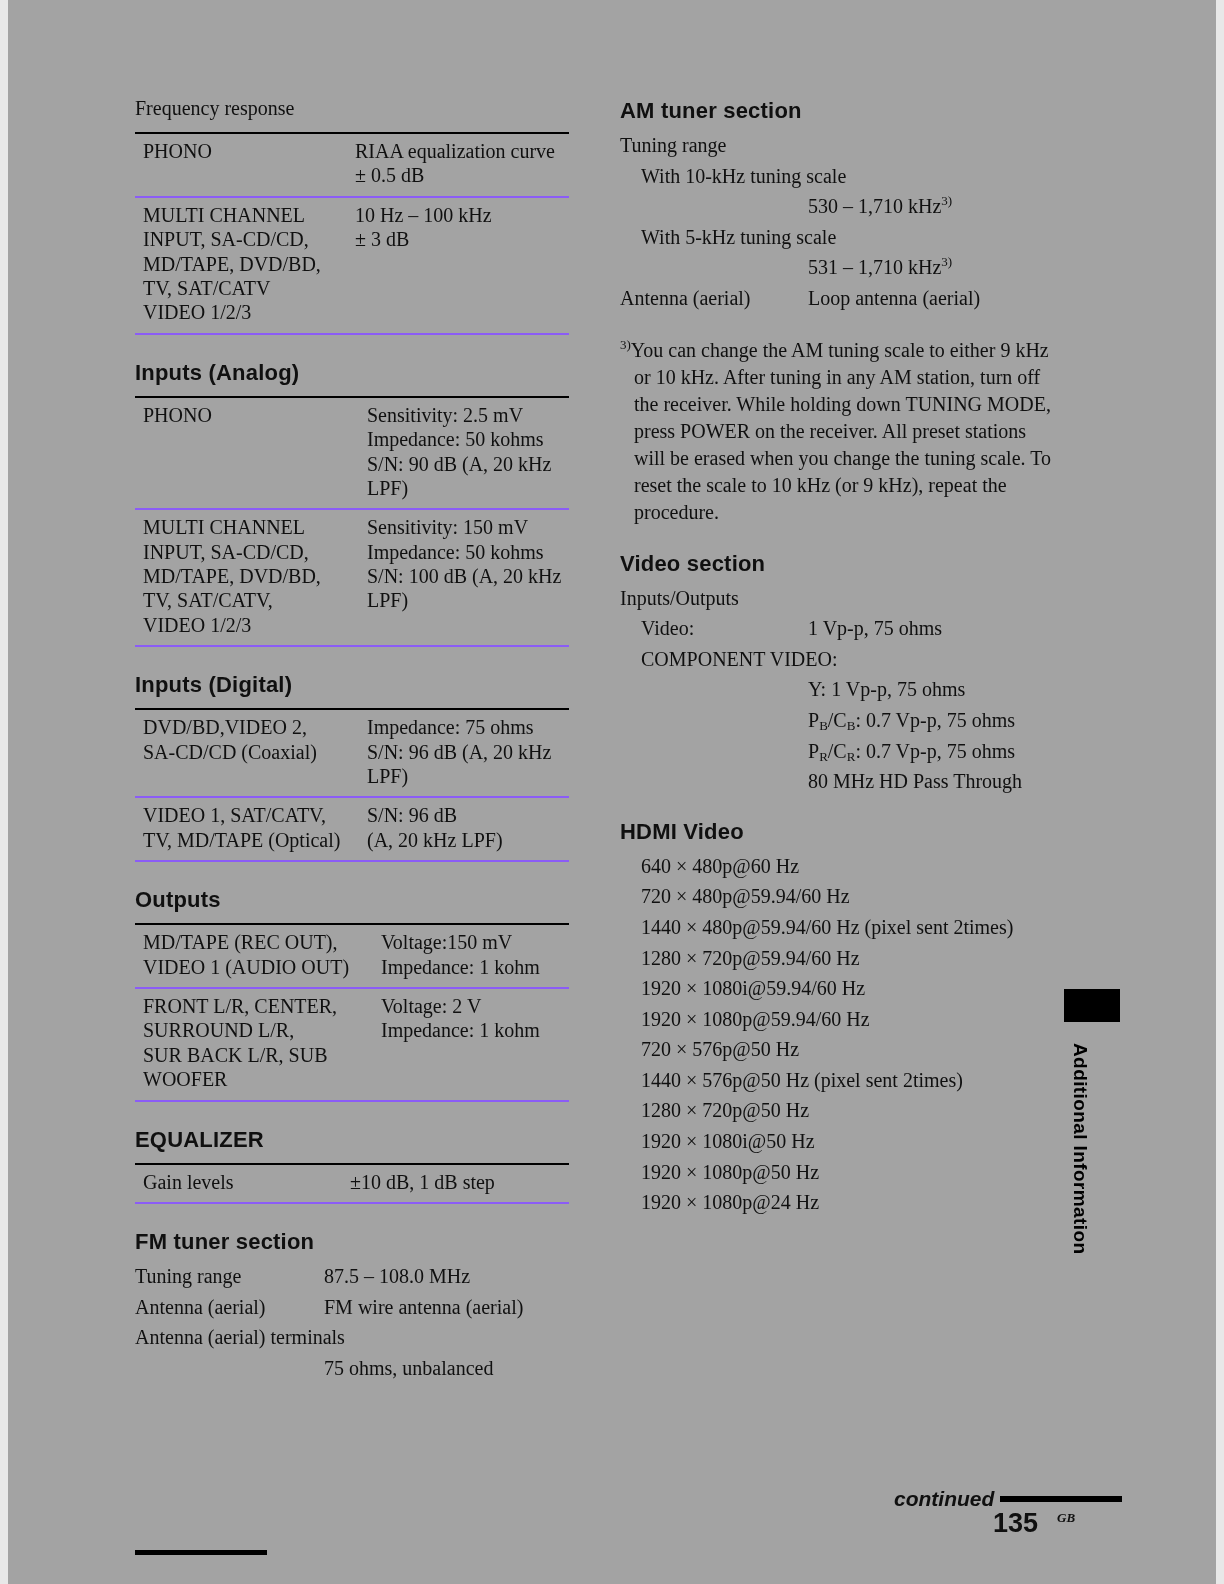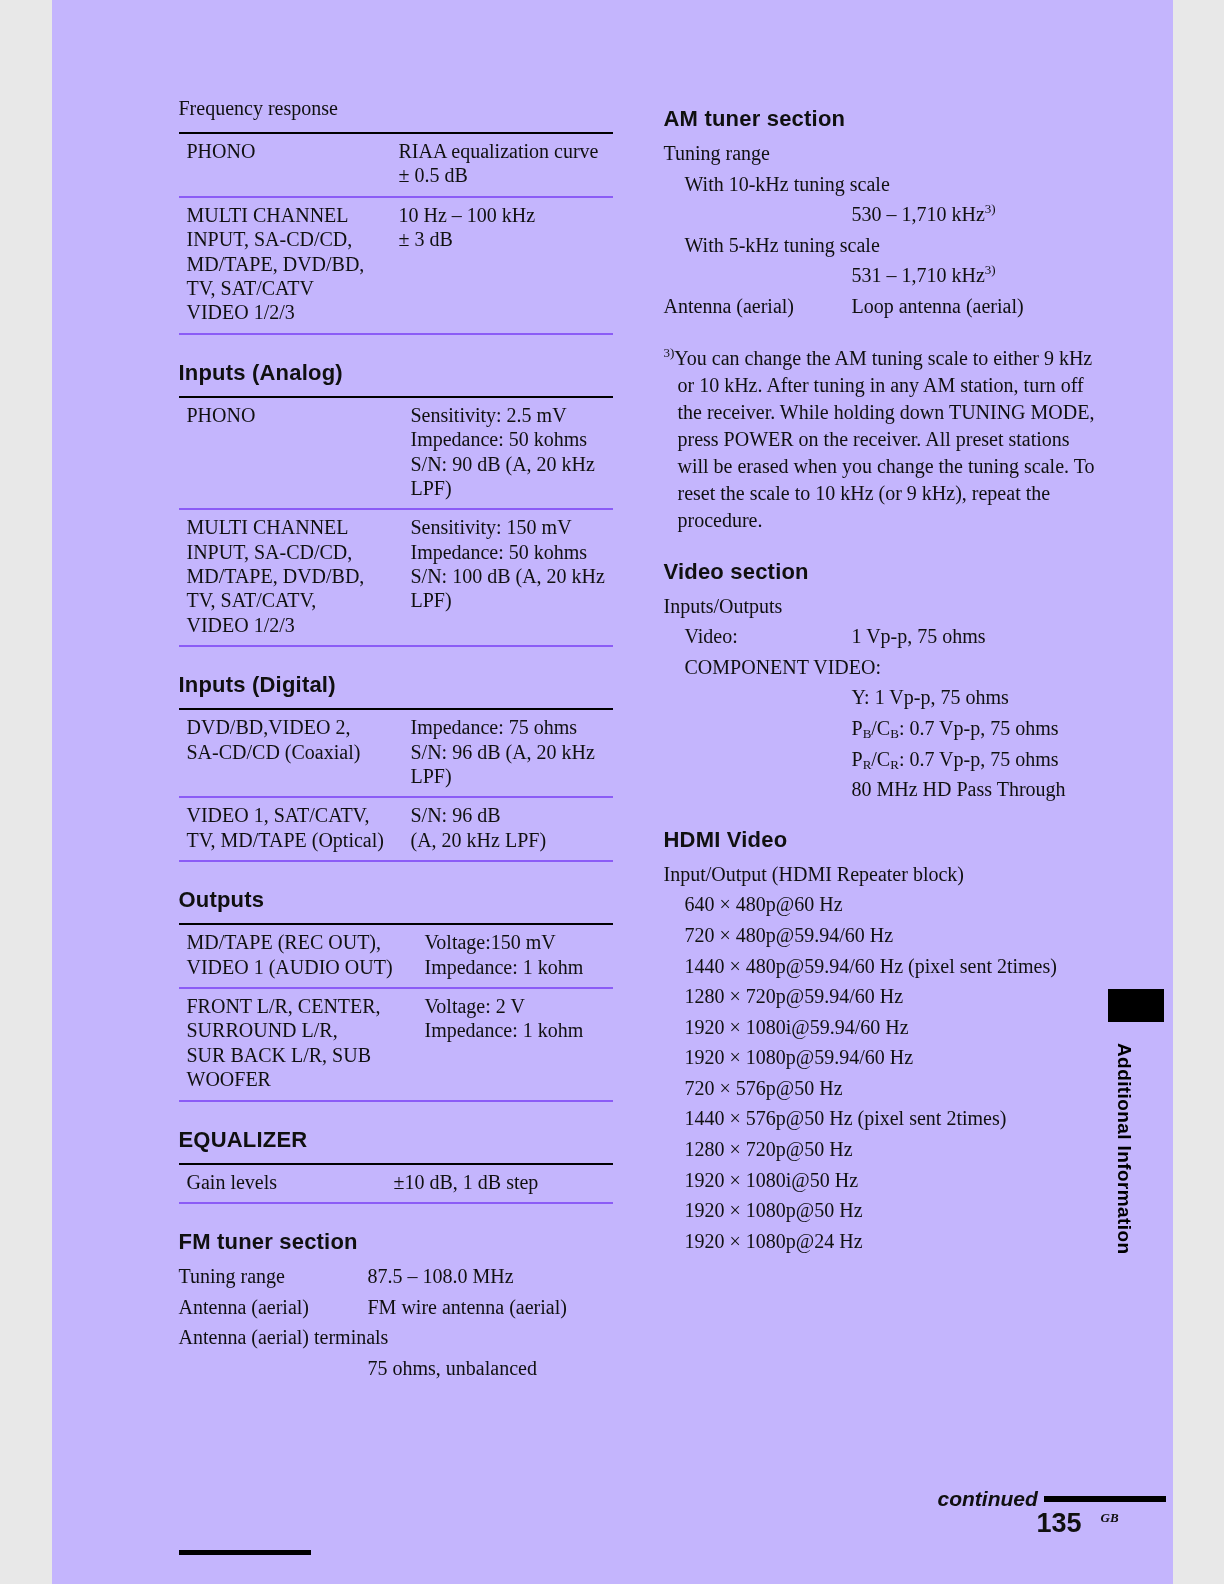--- a/index.html
+++ b/index.html
@@ -1,40 +1,40 @@
 <!DOCTYPE html>
 <html><head>
 <meta charset="utf-8">
 <style>
   html, body { margin: 0; padding: 0; background: #e8e8e8; }
   .page {
     position: relative;
-    width: 1121px;
+    width: 1208px;
     height: 1584px;
-    background: #c4b5fd;
+    background: #a3a3a3;
     font-family: "Liberation Serif", serif;
     color: #101010;
     overflow: hidden;
     margin: 0 auto;
     text-decoration: underline;
   }
   .col { position: absolute; top: 97px; }
   .col-left  { left: 127px; width: 434px; }
   .col-right { left: 612px; width: 442px; }
 
   .serif-title { font-size: 20px; margin: 0 0 12px 0; }
 
   h2.sec {
     font-family: "Liberation Sans", sans-serif;
     font-weight: bold;
     font-size: 22px;
     margin: 25px 0 10px 0;
     letter-spacing: 0.2px;
   }
-  .col-right h2.sec.first { margin-top: 9px; }
+  .col-right h2.sec.first { margin-top: 1px; }
 
   .spec-table { border-top: 2px solid #000; }
   .spec-row {
     display: flex;
     border-bottom: 2px solid #8b5cf6;
     padding: 5px 0 8px 8px;
     font-size: 20px;
     line-height: 1.22;
   }
   .spec-label { flex: 0 0 auto; white-space: pre-line; padding-right: 6px; }
@@ -255,21 +255,20 @@
     <div class="line ind2">Y: 1 Vp-p, 75 ohms</div>
     <div class="line ind2">
       <span>P</span><sub class="sb">B</sub><span>/C</span><sub class="sb">B</sub><span>: 0.7 Vp-p, 75 ohms</span>
     </div>
     <div class="line ind2">
       <span>P</span><sub class="sb">R</sub><span>/C</span><sub class="sb">R</sub><span>: 0.7 Vp-p, 75 ohms</span>
     </div>
     <div class="line ind2">80 MHz HD Pass Through</div>
 
     <h2 class="sec">HDMI Video</h2>
-    <div class="line">Input/Output (HDMI Repeater block)</div>
     <div class="line ind1">640 × 480p@60 Hz</div>
     <div class="line ind1">720 × 480p@59.94/60 Hz</div>
     <div class="line ind1">1440 × 480p@59.94/60 Hz (pixel sent 2times)</div>
     <div class="line ind1">1280 × 720p@59.94/60 Hz</div>
     <div class="line ind1">1920 × 1080i@59.94/60 Hz</div>
     <div class="line ind1">1920 × 1080p@59.94/60 Hz</div>
     <div class="line ind1">720 × 576p@50 Hz</div>
     <div class="line ind1">1440 × 576p@50 Hz (pixel sent 2times)</div>
     <div class="line ind1">1280 × 720p@50 Hz</div>
     <div class="line ind1">1920 × 1080i@50 Hz</div>

